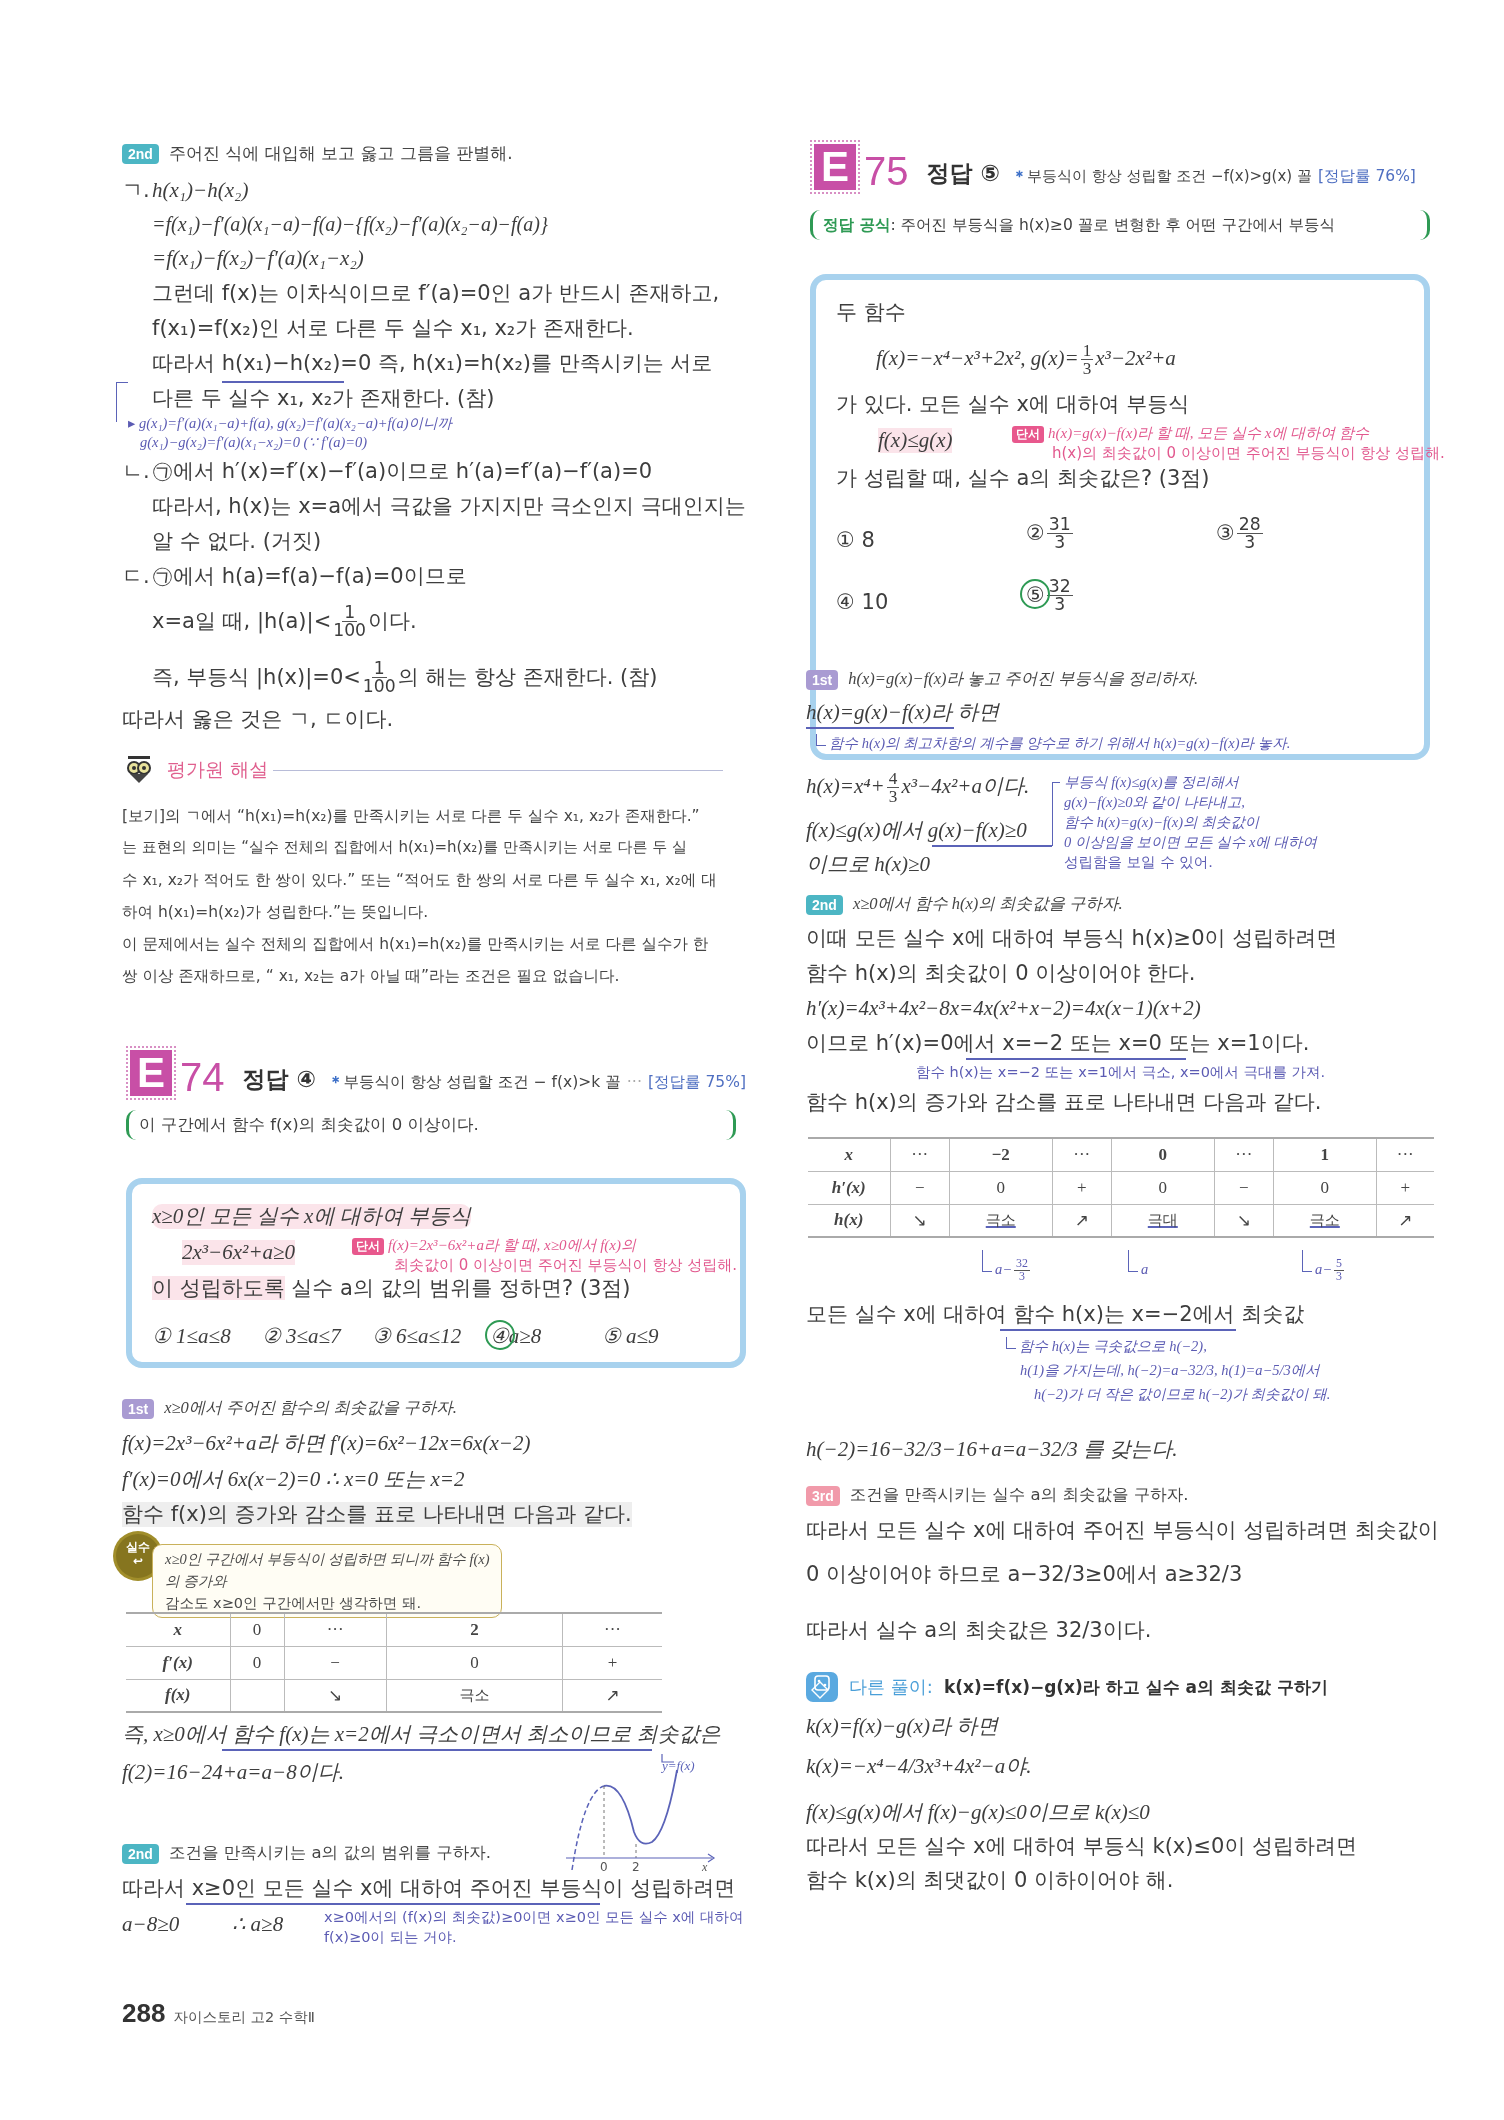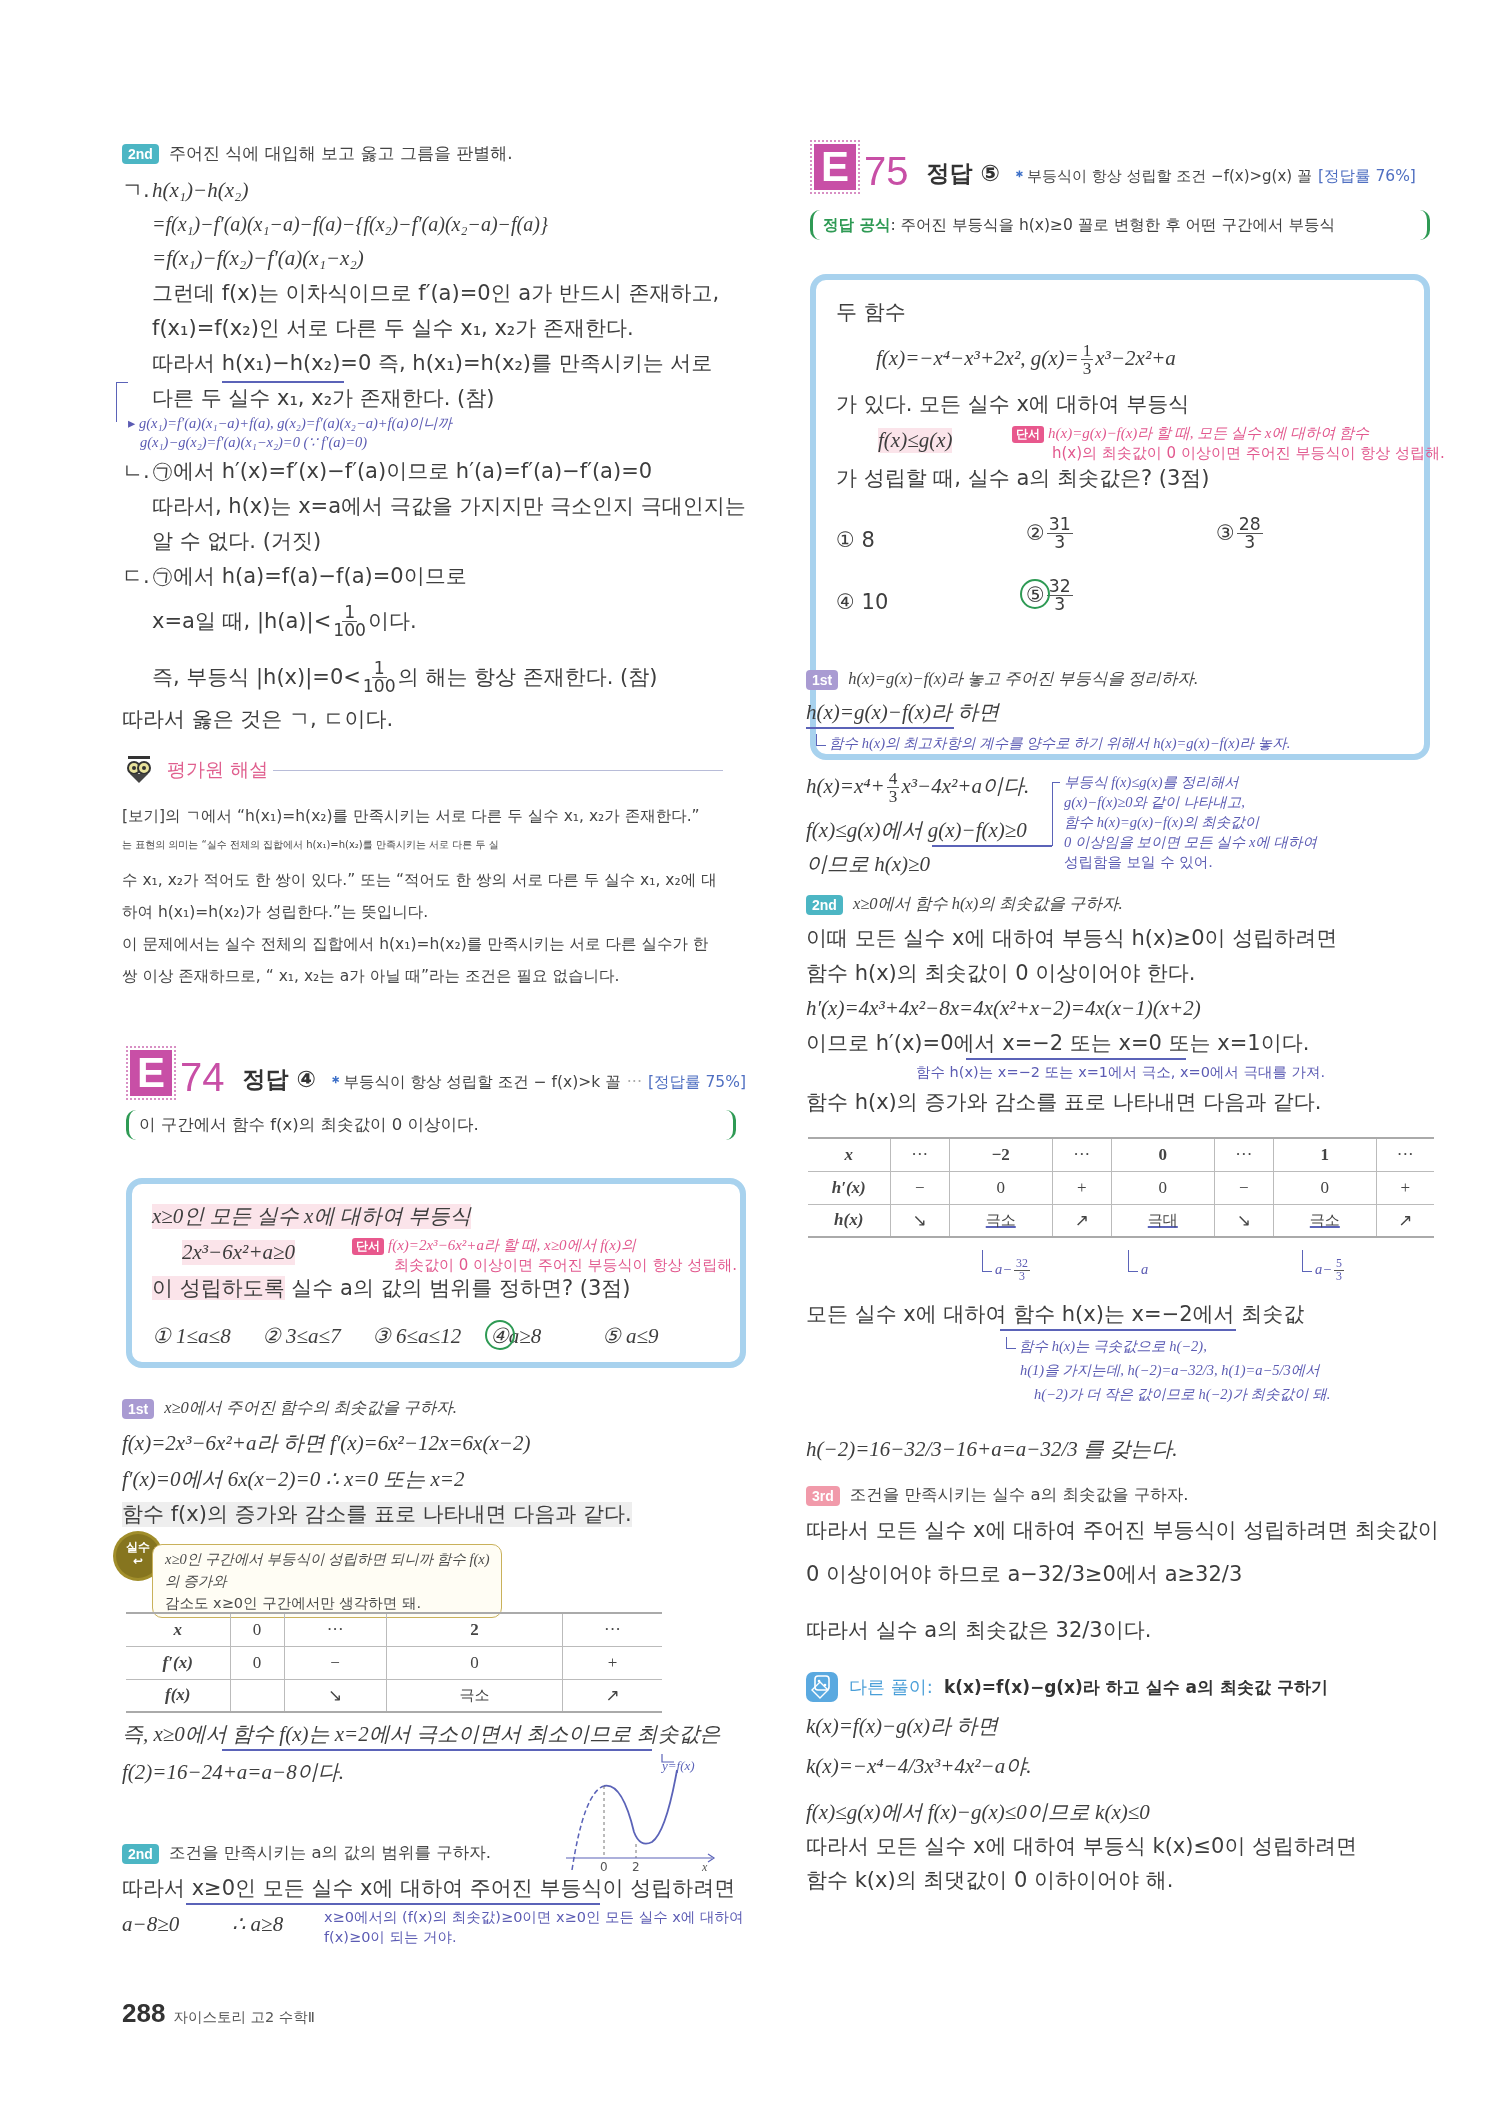--- a/index.html
+++ b/index.html
@@ -136,36 +136,36 @@
           <circle cx="22" cy="12" r="6" fill="#e8e29b" stroke="#333" stroke-width="2"></circle>
           <circle cx="12" cy="12" r="2" fill="#333"></circle>
           <circle cx="22" cy="12" r="2" fill="#333"></circle>
           <path d="M8 18 L17 27 L26 18" fill="#444"></path>
         </svg>
     </span>
     <span style="font-size:19px;color:#e0608f;vertical-align:middle;margin-left:6px;">평가원 해설</span>
     <span style="display:inline-block;width:450px;border-top:1px solid #b8bcd8;vertical-align:middle;"></span>
   </div>
   <div class="abs line-sm" style="top:806px;left:0;font-size:15.5px;">[보기]의 ㄱ에서 “h(x₁)=h(x₂)를 만족시키는 서로 다른 두 실수 x₁, x₂가 존재한다.”</div>
-  <div class="abs line-sm" style="top:838px;left:0;font-size:10px;">는 표현의 의미는 “실수 전체의 집합에서 h(x₁)=h(x₂)를 만족시키는 서로 다른 두 실</div>
+  <div class="abs line-sm" style="top:838px;left:0;font-size:15px;">는 표현의 의미는 “실수 전체의 집합에서 h(x₁)=h(x₂)를 만족시키는 서로 다른 두 실</div>
   <div class="abs line-sm" style="top:870px;left:0;font-size:15.5px;">수 x₁, x₂가 적어도 한 쌍이 있다.” 또는 “적어도 한 쌍의 서로 다른 두 실수 x₁, x₂에 대</div>
   <div class="abs line-sm" style="top:902px;left:0;font-size:15.5px;">하여 h(x₁)=h(x₂)가 성립한다.”는 뜻입니다.</div>
   <div class="abs line-sm" style="top:934px;left:0;font-size:15.5px;">이 문제에서는 실수 전체의 집합에서 h(x₁)=h(x₂)를 만족시키는 서로 다른 실수가 한</div>
   <div class="abs line-sm" style="top:966px;left:0;font-size:15.5px;">쌍 이상 존재하므로, “ x₁, x₂는 a가 아닐 때”라는 조건은 필요 없습니다.</div>
 
   <div class="abs" style="top:1050px;left:8px;">
     <span class="E-badge">E</span><span class="prob-num">74</span><span class="ans-label">정답 ④</span><span class="topic"><span class="star">＊</span><span>부등식이 항상 성립할 조건 − f(x)&gt;k 꼴</span></span><span style="color:#aaa;margin-left:6px;">···</span><span class="rate">[정답률 75%]</span>
   </div>
 
   <div class="formula-box" style="top:1110px;left:4px;width:610px;">
     <div>이 구간에서 함수 f(x)의 최솟값이 0 이상이다.</div>
   </div>
 
   <div class="problem-box" style="top:1178px;left:4px;width:620px;height:190px;">
-    <div class="abs line math hl-pink" style="top:20px;left:20px;">x≥0인 모든 실수 x에 대하여 부등식</div>
+    <div class="abs line math hl-pink" style="top:20px;left:20px;border-radius:10px;">x≥0인 모든 실수 x에 대하여 부등식</div>
     <div class="abs line math hl-pink" style="top:56px;left:50px;">2x³−6x²+a≥0</div>
     <div class="abs note-pink" style="top:52px;left:220px;">
       <span class="dansu">단서</span><span class="math">f(x)=2x³−6x²+a라 할 때, x≥0에서 f(x)의</span>
     </div>
     <div class="abs note-pink" style="top:72px;left:262px;">최솟값이 0 이상이면 주어진 부등식이 항상 성립해.</div>
     <div class="abs line" style="top:92px;left:20px;"><span class="hl-pink">이 성립하도록</span><span> 실수 a의 값의 범위를 정하면? (3점)</span></div>
     <div class="abs line math" style="top:140px;left:20px;">① 1≤a≤8</div>
     <div class="abs line math" style="top:140px;left:130px;">② 3≤a≤7</div>
     <div class="abs line math" style="top:140px;left:240px;">③ 6≤a≤12</div>
     <div class="abs line math" style="top:140px;left:358px;">

